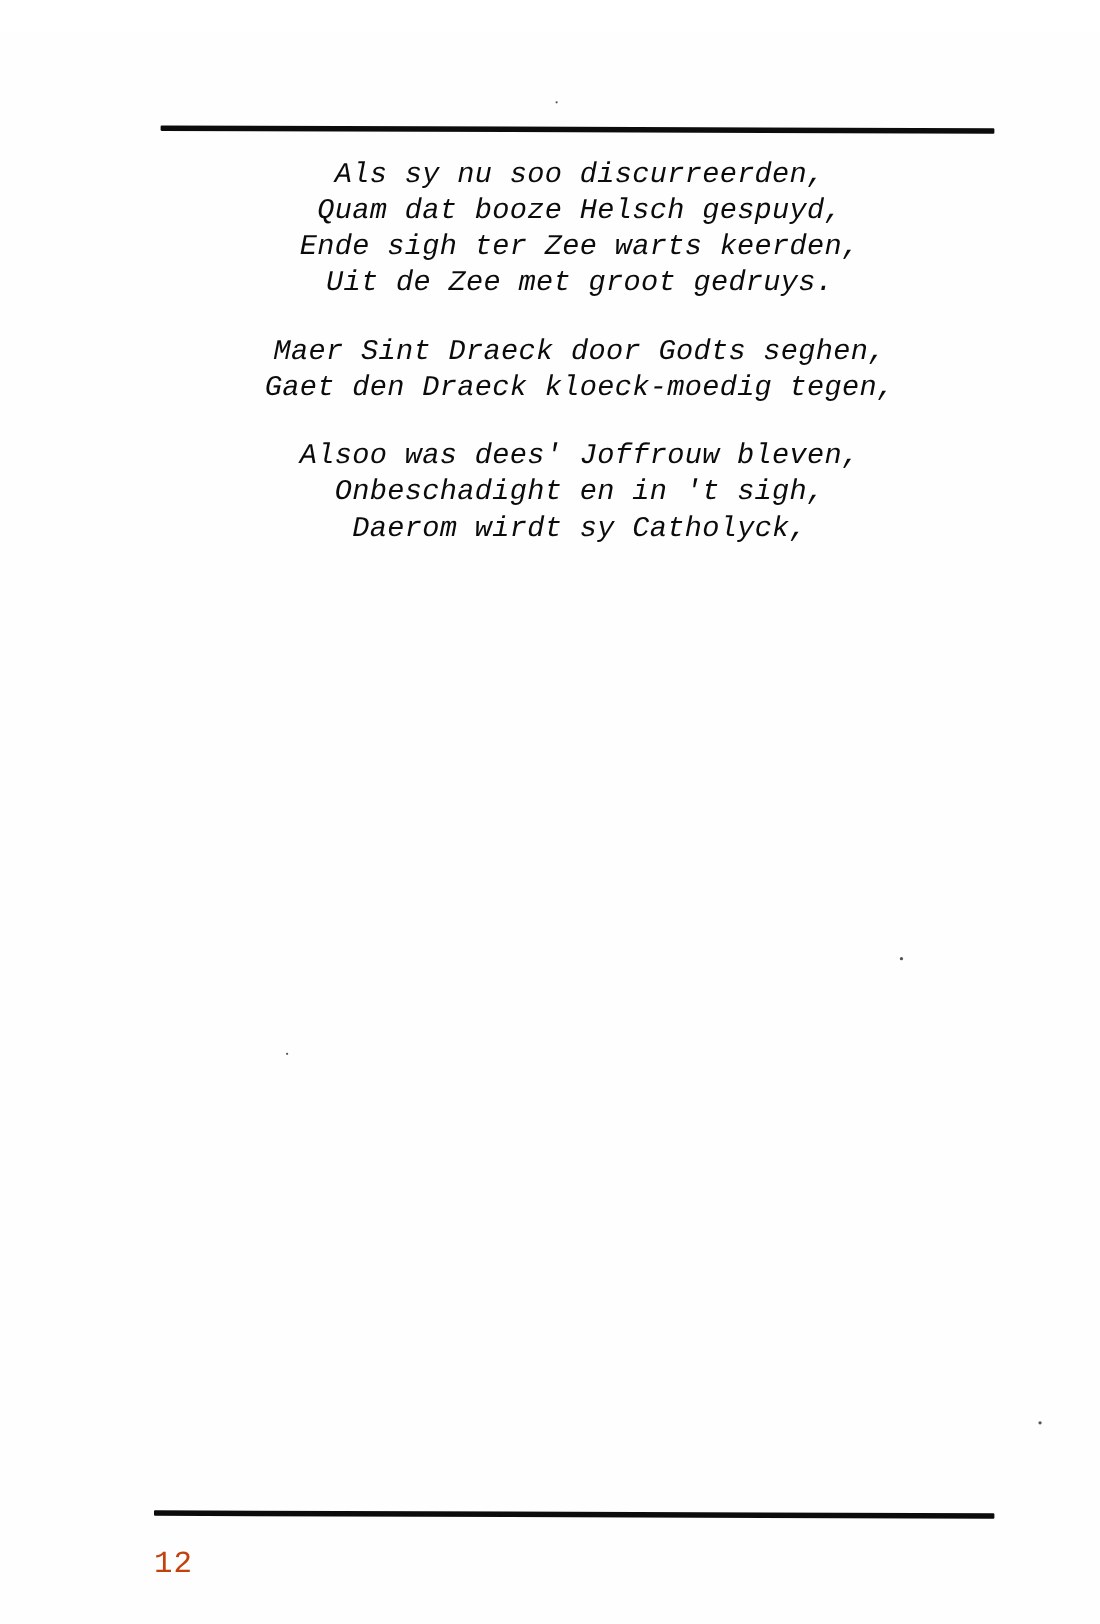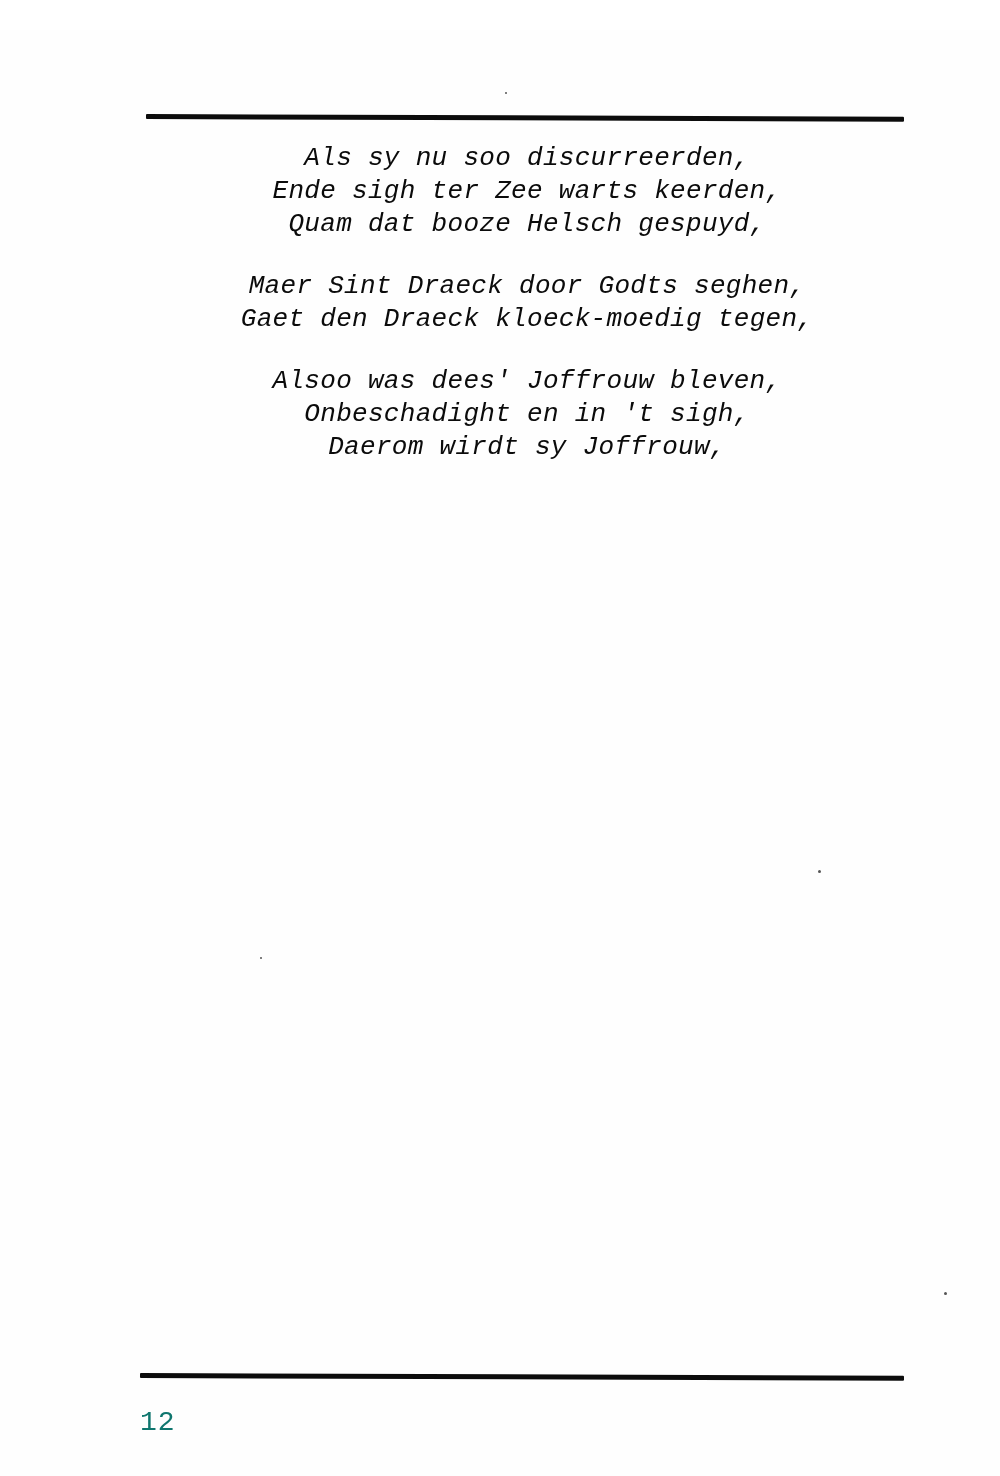--- a/index.html
+++ b/index.html
@@ -52,49 +52,50 @@
   .line {
     white-space: nowrap;
   }
   .page-number {
     position: absolute;
     top: 1378px;
     left: 140px;
     font-size: 28px;
     line-height: 30px;
     letter-spacing: 1px;
-    color: #0f766e;
+    color: #c2410c;
   }
   .speck {
     position: absolute;
     background: #555555;
     border-radius: 50%;
   }
 </style>
 </head>
 <body>
 
 <div class="page">
 
   <div class="rule rule-top"></div>
 
   <div class="poem">
     <div class="stanza">
       <div class="line">Als sy nu soo discurreerden,</div>
+      <div class="line">Quam dat booze Helsch gespuyd,</div>
       <div class="line">Ende sigh ter Zee warts keerden,</div>
-      <div class="line">Quam dat booze Helsch gespuyd,</div>
+      <div class="line">Uit de Zee met groot gedruys.</div>
     </div>
     <div class="stanza">
       <div class="line">Maer Sint Draeck door Godts seghen,</div>
       <div class="line">Gaet den Draeck kloeck-moedig tegen,</div>
     </div>
     <div class="stanza">
       <div class="line">Alsoo was dees' Joffrouw bleven,</div>
       <div class="line">Onbeschadight en in 't sigh,</div>
-      <div class="line">Daerom wirdt sy Joffrouw,</div>
+      <div class="line">Daerom wirdt sy Catholyck,</div>
     </div>
   </div>
 
   <div class="rule rule-bottom"></div>
 
   <div class="page-number">12</div>
 
   <div class="speck" style="left:505px; top:62px;  width:2px; height:2px;"></div>
   <div class="speck" style="left:818px; top:840px; width:3px; height:3px;"></div>
   <div class="speck" style="left:260px; top:927px; width:2px; height:2px;"></div>

